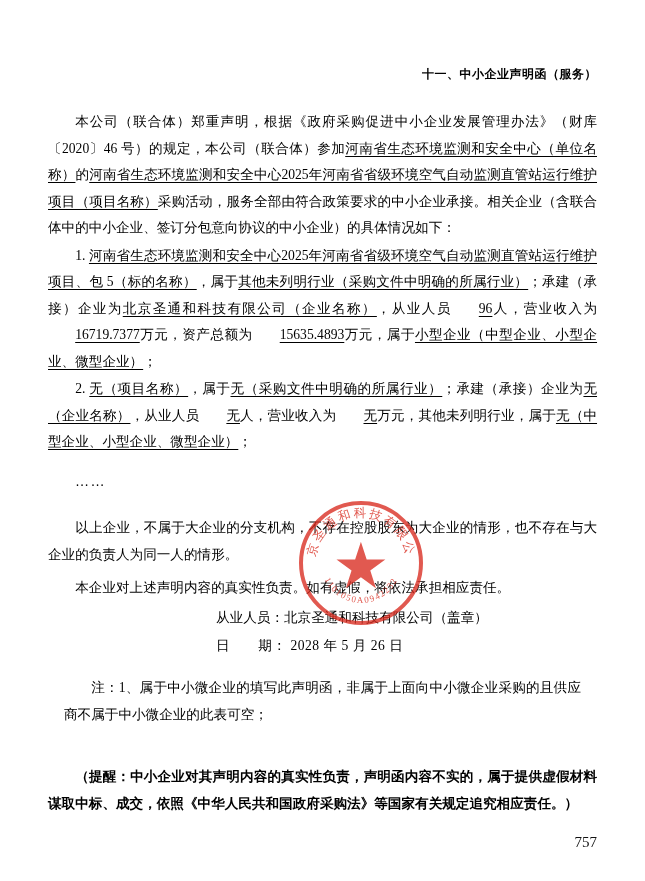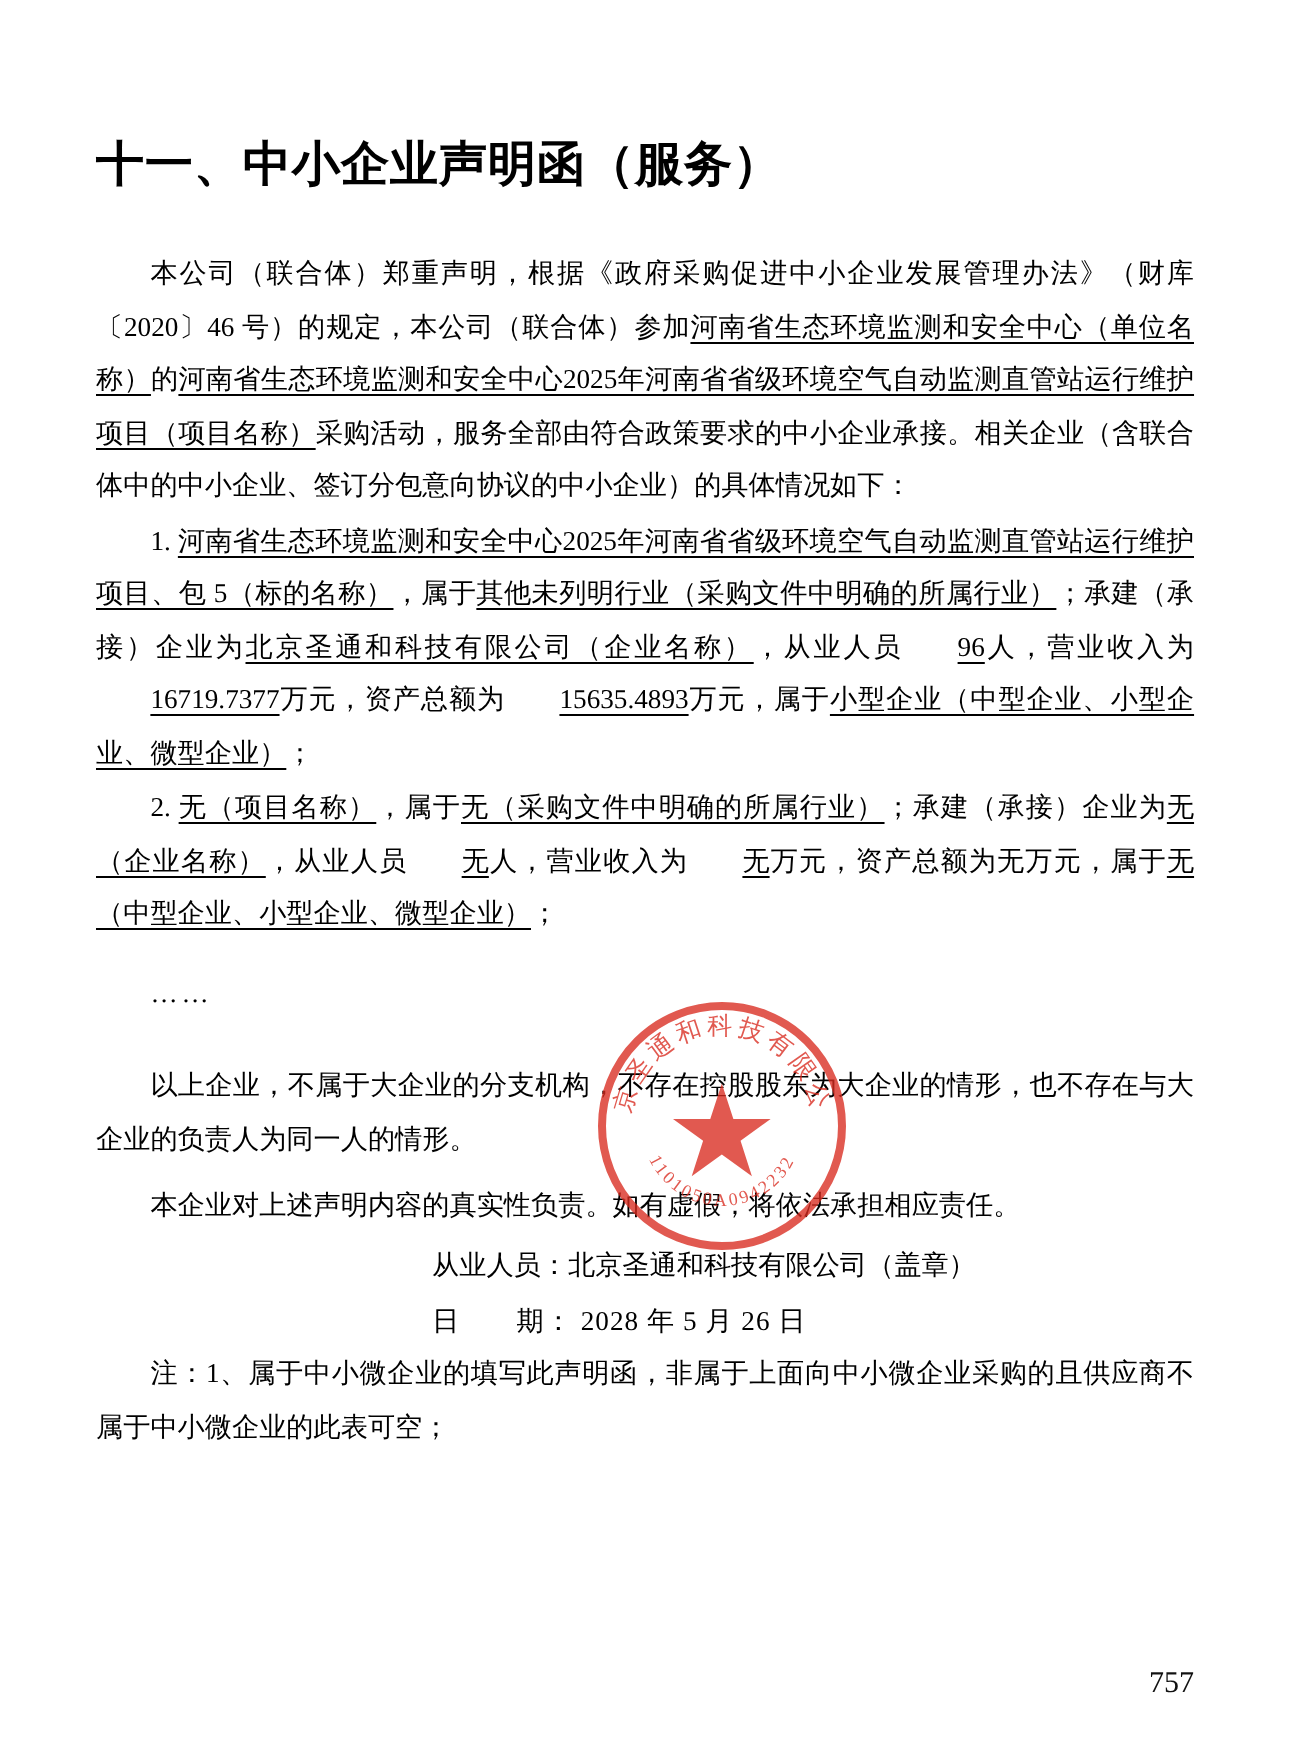--- a/index.html
+++ b/index.html
@@ -16,22 +16,22 @@
     overflow: hidden;
   }
   .page {
     position: relative;
     width: 645px;
     height: 881px;
     box-sizing: border-box;
     padding: 52px 48px 30px 48px;
   }
   .doc-title {
-    text-align: left;
-    font-size: 24px;
+    text-align: right;
+    font-size: 12px;
     font-weight: bold;
     letter-spacing: 0.5px;
     margin: 14px 0 26px 0;
     font-family: Liberation Sans, sans-serif;
   }
   .para {
     font-size: 13.6px;
     line-height: 1.95;
     text-align: justify;
     text-justify: inter-ideograph;
@@ -67,21 +67,21 @@
   }
   .date-line {
     white-space: nowrap;
     letter-spacing: 0.5px;
   }
   .note {
     font-size: 13.6px;
     line-height: 1.95;
     text-align: justify;
     text-indent: 2em;
-    margin: 0;
+    margin: 16px;
   }
   .tip {
     font-size: 13.6px;
     line-height: 1.95;
     font-weight: bold;
     text-align: justify;
     text-indent: 2em;
     margin-top: 14px;
   }
   .page-number {
@@ -121,21 +121,21 @@
     <span>本公司（联合体）郑重声明，根据《政府采购促进中小企业发展管理办法》（财库〔2020〕46 号）的规定，本公司（联合体）参加</span><span class="u">河南省生态环境监测和安全中心（单位名称）</span><span>的</span><span class="u">河南省生态环境监测和安全中心2025年河南省省级环境空气自动监测直管站运行维护项目（项目名称）</span><span>采购活动，服务全部由符合政策要求的中小企业承接。相关企业（含联合体中的中小企业、签订分包意向协议的中小企业）的具体情况如下：</span>
   </p>
 
   <p class="para">
     <span>1.</span>
     <span class="u">河南省生态环境监测和安全中心2025年河南省省级环境空气自动监测直管站运行维护项目、包 5（标的名称）</span><span>，属于</span><span class="u">其他未列明行业（采购文件中明确的所属行业）</span><span>；承建（承接）企业为</span><span class="u">北京圣通和科技有限公司（企业名称）</span><span>，从业人员</span><span class="blank">96</span><span>人，营业收入为</span><span class="blank">16719.7377</span><span>万元，资产总额为</span><span class="blank">15635.4893</span><span>万元，属于</span><span class="u">小型企业（中型企业、小型企业、微型企业）</span><span>；</span>
   </p>
 
   <p class="para">
     <span>2.</span>
-    <span class="u">无（项目名称）</span><span>，属于</span><span class="u">无（采购文件中明确的所属行业）</span><span>；承建（承接）企业为</span><span class="u">无（企业名称）</span><span>，从业人员</span><span class="blank">无</span><span>人，营业收入为</span><span class="blank">无</span><span>万元，资产总额为无万元，属于</span><span class="u">无（中型企业、小型企业、微型企业）</span><span>；</span>
+    <span class="u">无（项目名称）</span><span>，属于</span><span class="u">无（采购文件中明确的所属行业）</span><span>；承建（承接）企业为</span><span class="u">无（企业名称）</span><span>，从业人员</span><span class="blank">无</span><span>人，营业收入为</span><span class="blank">无</span><span>万元，其他未列明行业，属于</span><span class="u">无（中型企业、小型企业、微型企业）</span><span>；</span>
   </p>
 
   <p class="ellipsis-line">……</p>
 
   <div class="spacer-sm"></div>
 
   <p class="para">以上企业，不属于大企业的分支机构，不存在控股股东为大企业的情形，也不存在与大企业的负责人为同一人的情形。</p>
 
   <div class="spacer-sm"></div>
 
@@ -152,20 +152,21 @@
       <span>5</span>
       <span>月</span>
       <span>26</span>
       <span>日</span>
     </div>
   </div>
 
   <p class="note">注：1、属于中小微企业的填写此声明函，非属于上面向中小微企业采购的且供应商不属于中小微企业的此表可空；</p>
   <div class="spacer-sm"></div>
 
+  <p class="tip">（提醒：中小企业对其声明内容的真实性负责，声明函内容不实的，属于提供虚假材料谋取中标、成交，依照《中华人民共和国政府采购法》等国家有关规定追究相应责任。）</p>
 
   <div class="seal">
     <svg viewBox="0 0 132 132" xmlns="http://www.w3.org/2000/svg">
       <defs>
         <path id="sealTopArc" d="M 20 66 A 46 46 0 0 1 112 66"></path>
         <path id="sealBottomArc" d="M 26 66 A 40 40 0 0 0 106 66"></path>
       </defs>
       <circle cx="66" cy="66" r="60" fill="none" stroke="#d92b1f" stroke-width="4"></circle>
       <text font-size="12.5" fill="#d92b1f" font-family="'Liberation Serif', serif" letter-spacing="2.2">
         <textPath href="#sealTopArc" startOffset="50%" text-anchor="middle">北京圣通和科技有限公司</textPath>

